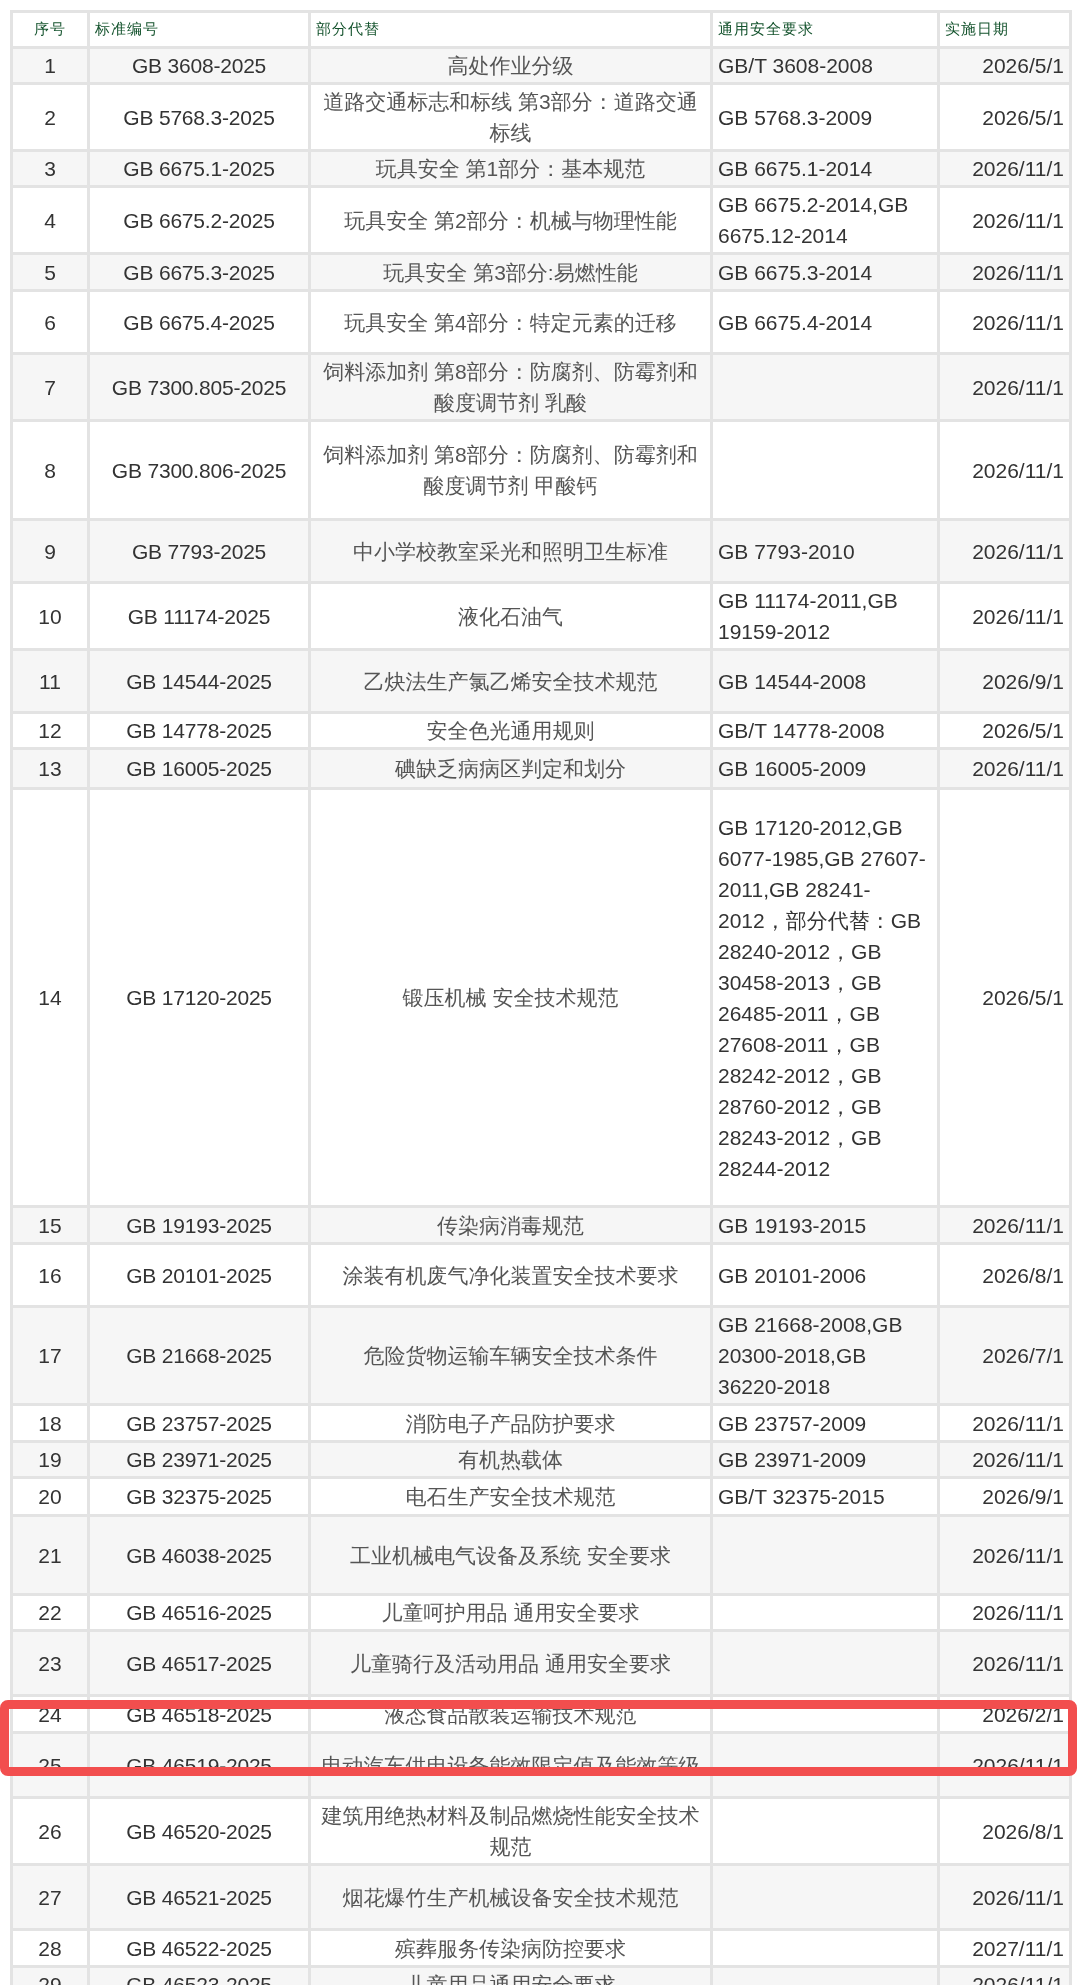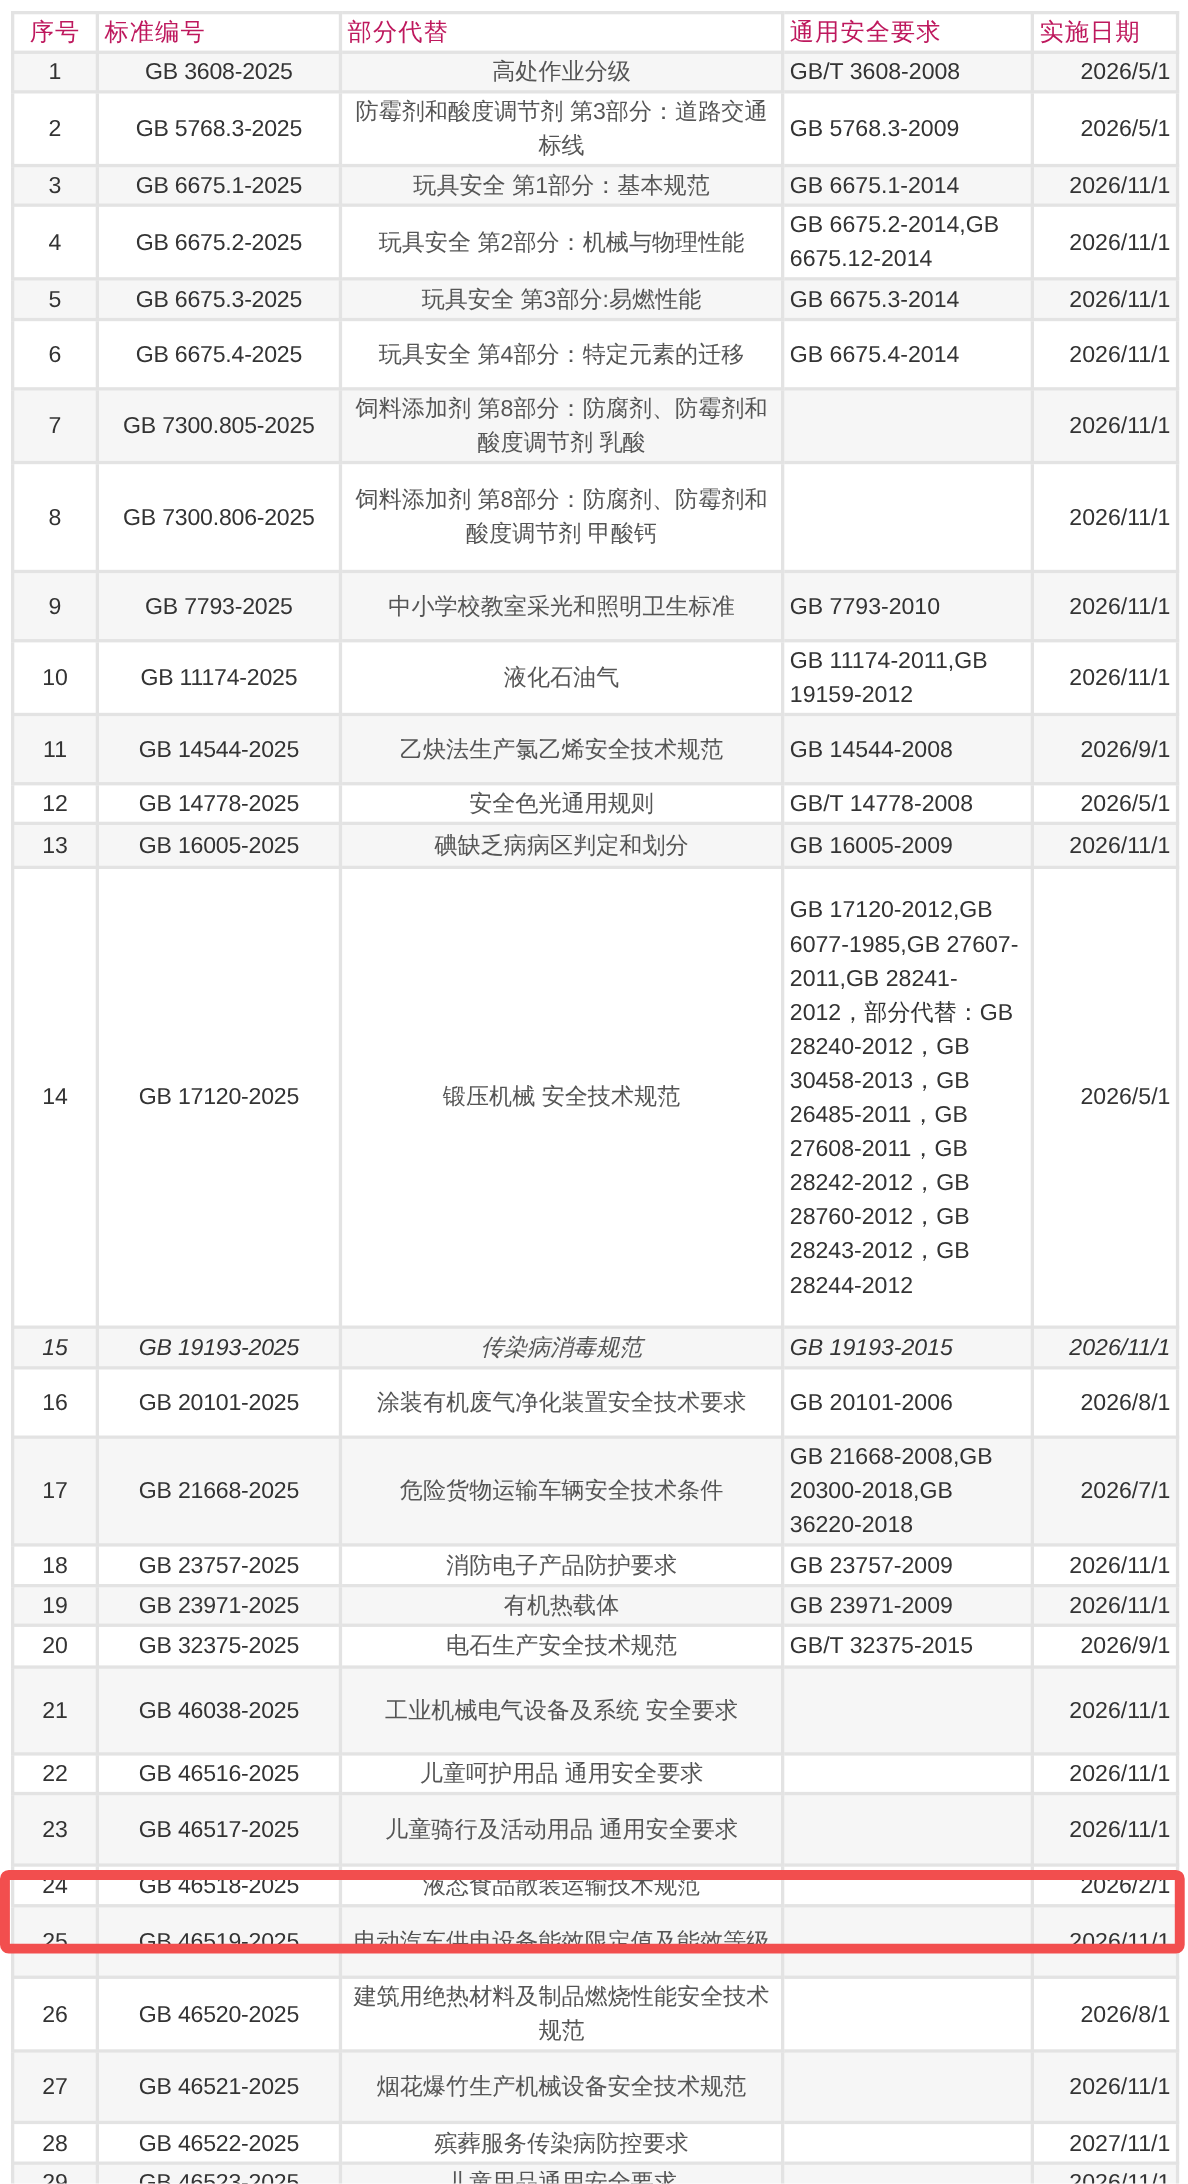--- a/index.html
+++ b/index.html
@@ -38,22 +38,22 @@
   table.std-table td {
     border: 3px solid #e3e3e3;
     padding: 1px 5px;
     vertical-align: middle;
     word-break: break-word;
     overflow-wrap: anywhere;
   }
   table.std-table th {
     font-family: "DejaVu Serif", "Liberation Serif", serif;
     font-weight: normal;
-    font-size: 22px;
-    color: #be185d;
+    font-size: 15px;
+    color: #14532d;
     text-align: left;
     height: 31px;
     background: #ffffff;
     letter-spacing: 1px;
   }
   table.std-table th.h-no {
     text-align: center;
     padding: 1px 2px;
   }
   table.std-table tbody tr:nth-child(odd) td { background: #f6f6f6; }
@@ -98,21 +98,21 @@
         <tr style="height: 36px;">
           <td class="cell-no">1</td>
           <td class="cell-code">GB 3608-2025</td>
           <td class="cell-name">高处作业分级</td>
           <td class="cell-repl">GB/T 3608-2008</td>
           <td class="cell-date">2026/5/1</td>
         </tr>
         <tr style="height: 64px;">
           <td class="cell-no">2</td>
           <td class="cell-code">GB 5768.3-2025</td>
-          <td class="cell-name">防霉剂和酸度调节剂 第3部分：道路交通标线</td>
+          <td class="cell-name">道路交通标志和标线 第3部分：道路交通标线</td>
           <td class="cell-repl">GB 5768.3-2009</td>
           <td class="cell-date">2026/5/1</td>
         </tr>
         <tr style="height: 36px;">
           <td class="cell-no">3</td>
           <td class="cell-code">GB 6675.1-2025</td>
           <td class="cell-name">玩具安全 第1部分：基本规范</td>
           <td class="cell-repl">GB 6675.1-2014</td>
           <td class="cell-date">2026/11/1</td>
         </tr>
@@ -186,21 +186,21 @@
           <td class="cell-repl">GB 16005-2009</td>
           <td class="cell-date">2026/11/1</td>
         </tr>
         <tr style="height: 418px;">
           <td class="cell-no">14</td>
           <td class="cell-code">GB 17120-2025</td>
           <td class="cell-name">锻压机械 安全技术规范</td>
           <td class="cell-repl">GB 17120-2012,GB 6077-1985,GB 27607-2011,GB 28241-2012，部分代替：GB 28240-2012，GB 30458-2013，GB 26485-2011，GB 27608-2011，GB 28242-2012，GB 28760-2012，GB 28243-2012，GB 28244-2012</td>
           <td class="cell-date">2026/5/1</td>
         </tr>
-        <tr style="height: 37px; font-style: italic;">
+        <tr style="height: 37px;">
           <td class="cell-no">15</td>
           <td class="cell-code">GB 19193-2025</td>
           <td class="cell-name">传染病消毒规范</td>
           <td class="cell-repl">GB 19193-2015</td>
           <td class="cell-date">2026/11/1</td>
         </tr>
         <tr style="height: 63px;">
           <td class="cell-no">16</td>
           <td class="cell-code">GB 20101-2025</td>
           <td class="cell-name">涂装有机废气净化装置安全技术要求</td>

